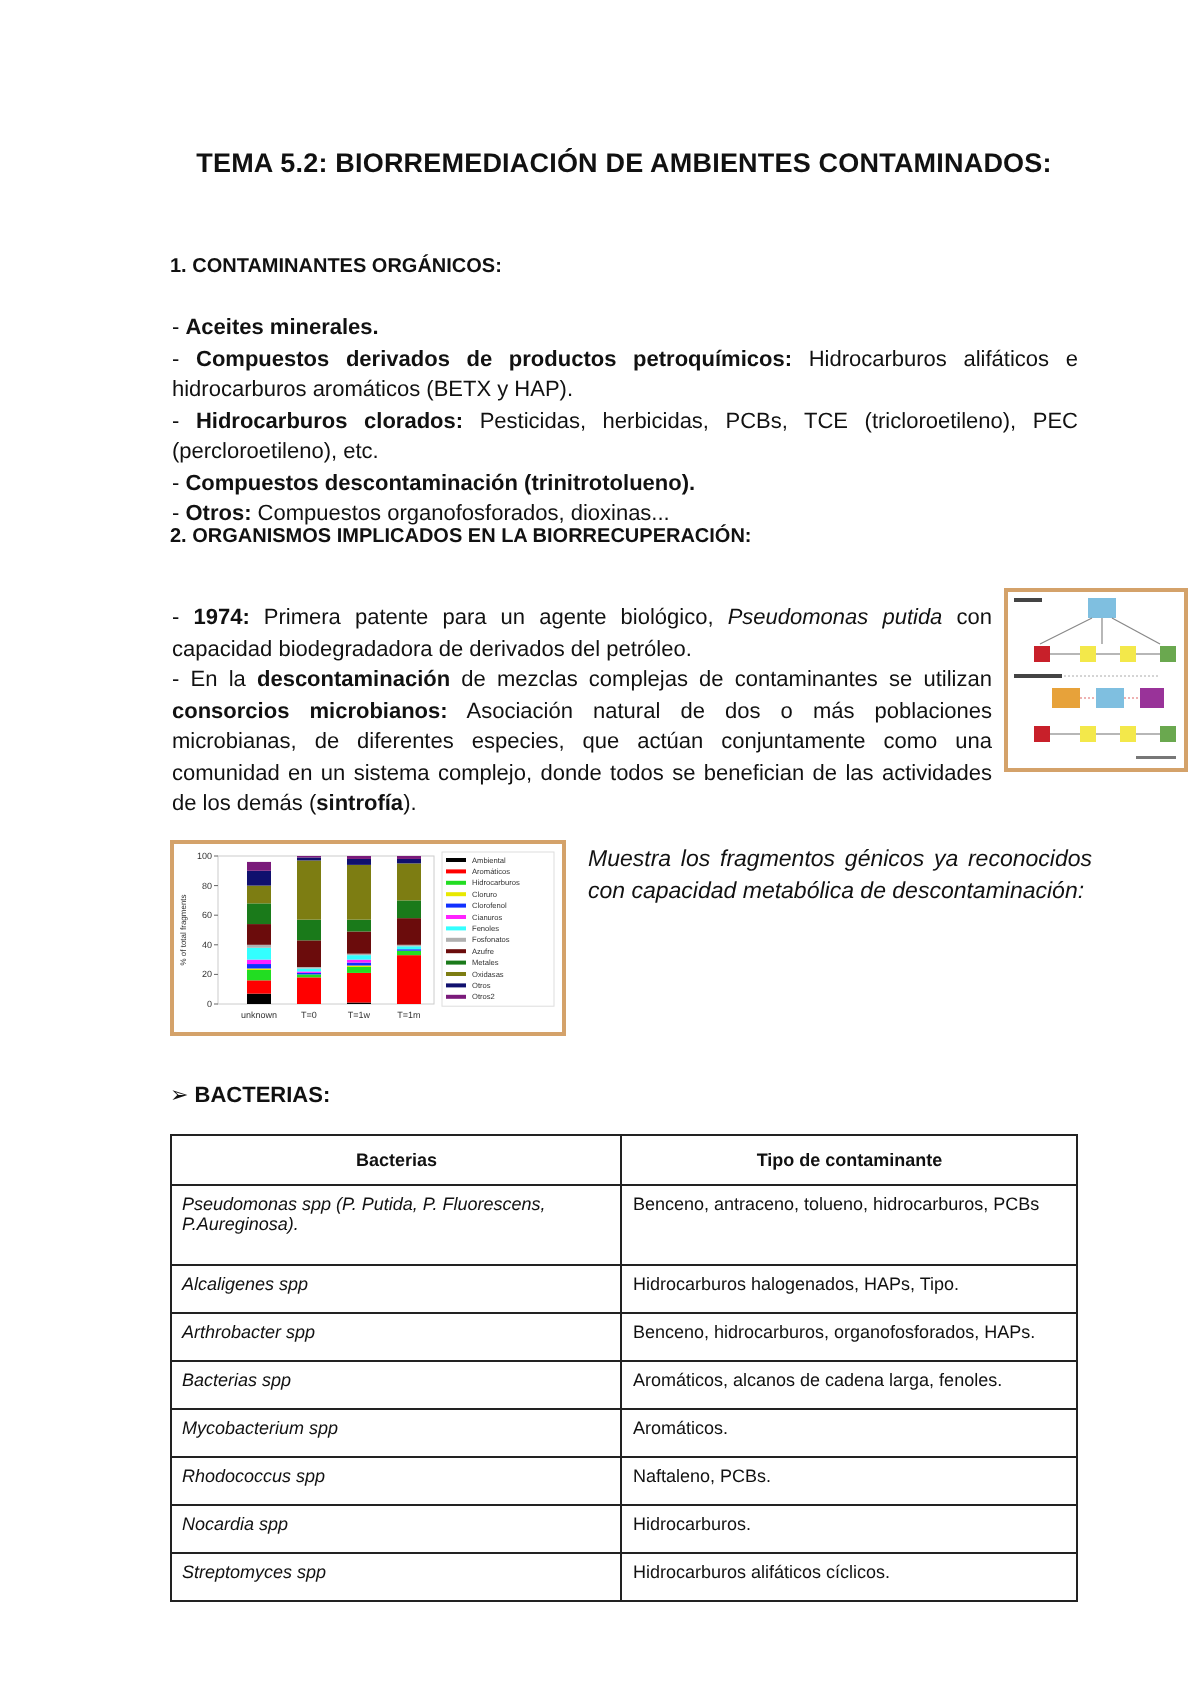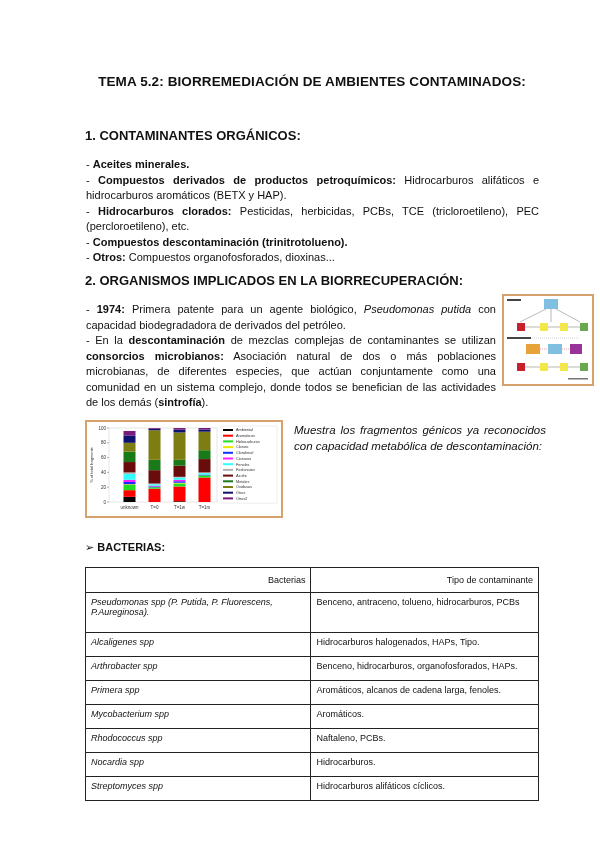--- a/index.html
+++ b/index.html
@@ -1,33 +1,33 @@
 <!DOCTYPE html>
 <html><head>
 <meta charset="utf-8">
 <style>
   * { box-sizing: border-box; margin: 0; padding: 0; }
   html, body { width: 600px; height: 848px; background: #ffffff; overflow: hidden; }
   body { font-family: "Liberation Sans", "DejaVu Sans", sans-serif; color: #111; position: relative; }
   .page { position: absolute; left: 0; top: 0; width: 600px; height: 848px; margin-left: 12px; }
   .title { position: absolute; left: 0; top: 74px; width: 600px; text-align: center; font-weight: bold; font-size: 13.5px; letter-spacing: 0.1px; }
-  .h { position: absolute; left: 73px; font-weight: bold; font-size: 13px; }
+  .h { position: absolute; left: 73px; font-weight: bold; font-size: 10px; }
   .para { position: absolute; left: 74px; font-size: 11px; line-height: 15.5px; text-align: justify; }
   .b { font-weight: bold; }
   .i { font-style: italic; }
   .sec1 { top: 157px; width: 453px; }
   .sec2 { top: 302px; width: 410px; }
   .img-frame { position: absolute; border: 2px solid #d4a26a; background: #fff; }
   .diagram { left: 490px; top: 294px; width: 92px; height: 92px; }
   .chart-frame { left: 73px; top: 420px; width: 198px; height: 98px; }
   .chart-caption { position: absolute; left: 282px; top: 423px; width: 252px; font-size: 11.5px; line-height: 15.5px; text-align: justify; font-style: italic; }
   .bact-h { position: absolute; left: 73px; top: 541px; font-weight: bold; font-size: 11px; }
   table { position: absolute; left: 73px; top: 567px; width: 454px; border-collapse: collapse; font-size: 9px; }
   td, th { border: 1px solid #222; padding: 4px 5px; vertical-align: top; height: 24px; }
-  th { font-weight: normal; text-align: right; vertical-align: middle; height: 25px; }
+  th { font-weight: bold; text-align: center; vertical-align: middle; height: 25px; }
   td.col1 { width: 226px; font-style: italic; }
   td.col2 { width: 228px; }
   tr.tall td { height: 40px; }
   svg text { font-family: "Liberation Sans", sans-serif; }
 </style>
 </head>
 <body>
 
 <div class="page">
 
@@ -36,21 +36,21 @@
   <div class="h" style="top:128px">1. CONTAMINANTES ORGÁNICOS:</div>
 
   <div class="para sec1">
     <div><span>-</span> <span class="b">Aceites minerales.</span><span></span></div>
     <div><span>-</span> <span class="b">Compuestos derivados de productos petroquímicos:</span><span> Hidrocarburos alifáticos e hidrocarburos aromáticos (BETX y HAP).</span></div>
     <div><span>-</span> <span class="b">Hidrocarburos clorados:</span><span> Pesticidas, herbicidas, PCBs, TCE (tricloroetileno), PEC (percloroetileno), etc.</span></div>
     <div><span>-</span> <span class="b">Compuestos descontaminación (trinitrotolueno).</span><span></span></div>
     <div><span>-</span> <span class="b">Otros:</span><span> Compuestos organofosforados, dioxinas...</span></div>
   </div>
 
-  <div class="h" style="top:273px">2. ORGANISMOS IMPLICADOS EN LA BIORRECUPERACIÓN:</div>
+  <div class="h" style="top:263px">2. ORGANISMOS IMPLICADOS EN LA BIORRECUPERACIÓN:</div>
 
   <div class="para sec2">
     <div>- <span class="b">1974:</span><span> Primera patente para un agente biológico, </span><span class="i">Pseudomonas putida</span><span> con capacidad biodegradadora de derivados del petróleo.</span></div>
     <div>- <span>En la </span><span class="b">descontaminación</span><span> de mezclas complejas de contaminantes se utilizan </span><span class="b">consorcios microbianos:</span><span> Asociación natural de dos o más poblaciones microbianas, de diferentes especies, que actúan conjuntamente como una comunidad en un sistema complejo, donde todos se benefician de las actividades de los demás (</span><span class="b">sintrofía</span><span>).</span></div>
   </div>
 
   <div class="img-frame diagram">
     <svg width="88" height="88" viewBox="0 0 88 88">
       <rect x="3" y="3" width="14" height="2" fill="#444"></rect>
       <rect id="d-top" x="40" y="3" width="14" height="10" fill="#7fbfe0"></rect>
@@ -206,21 +206,21 @@
       </tr>
       <tr>
         <td class="col1">Alcaligenes spp</td>
         <td class="col2">Hidrocarburos halogenados, HAPs, Tipo.</td>
       </tr>
       <tr>
         <td class="col1">Arthrobacter spp</td>
         <td class="col2">Benceno, hidrocarburos, organofosforados, HAPs.</td>
       </tr>
       <tr>
-        <td class="col1">Primera spp</td>
+        <td class="col1">Bacterias spp</td>
         <td class="col2">Aromáticos, alcanos de cadena larga, fenoles.</td>
       </tr>
       <tr>
         <td class="col1">Mycobacterium spp</td>
         <td class="col2">Aromáticos.</td>
       </tr>
       <tr>
         <td class="col1">Rhodococcus spp</td>
         <td class="col2">Naftaleno, PCBs.</td>
       </tr>

